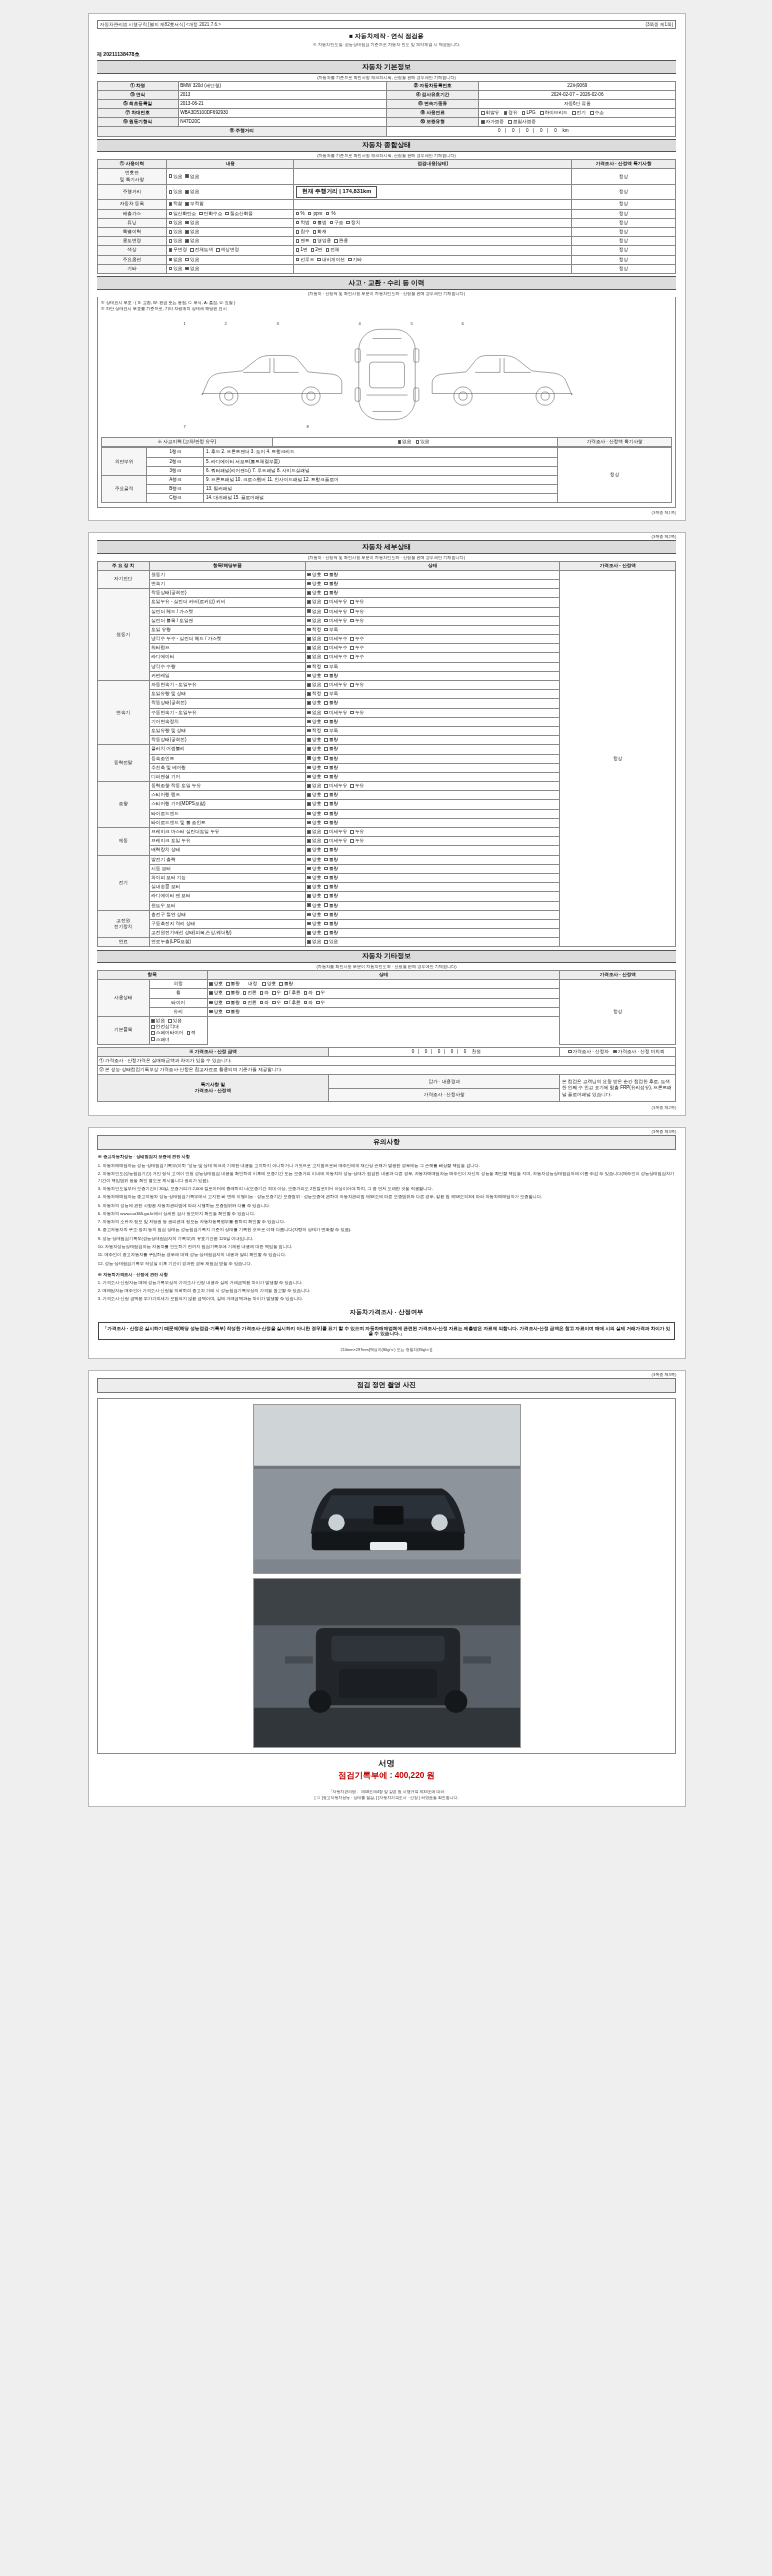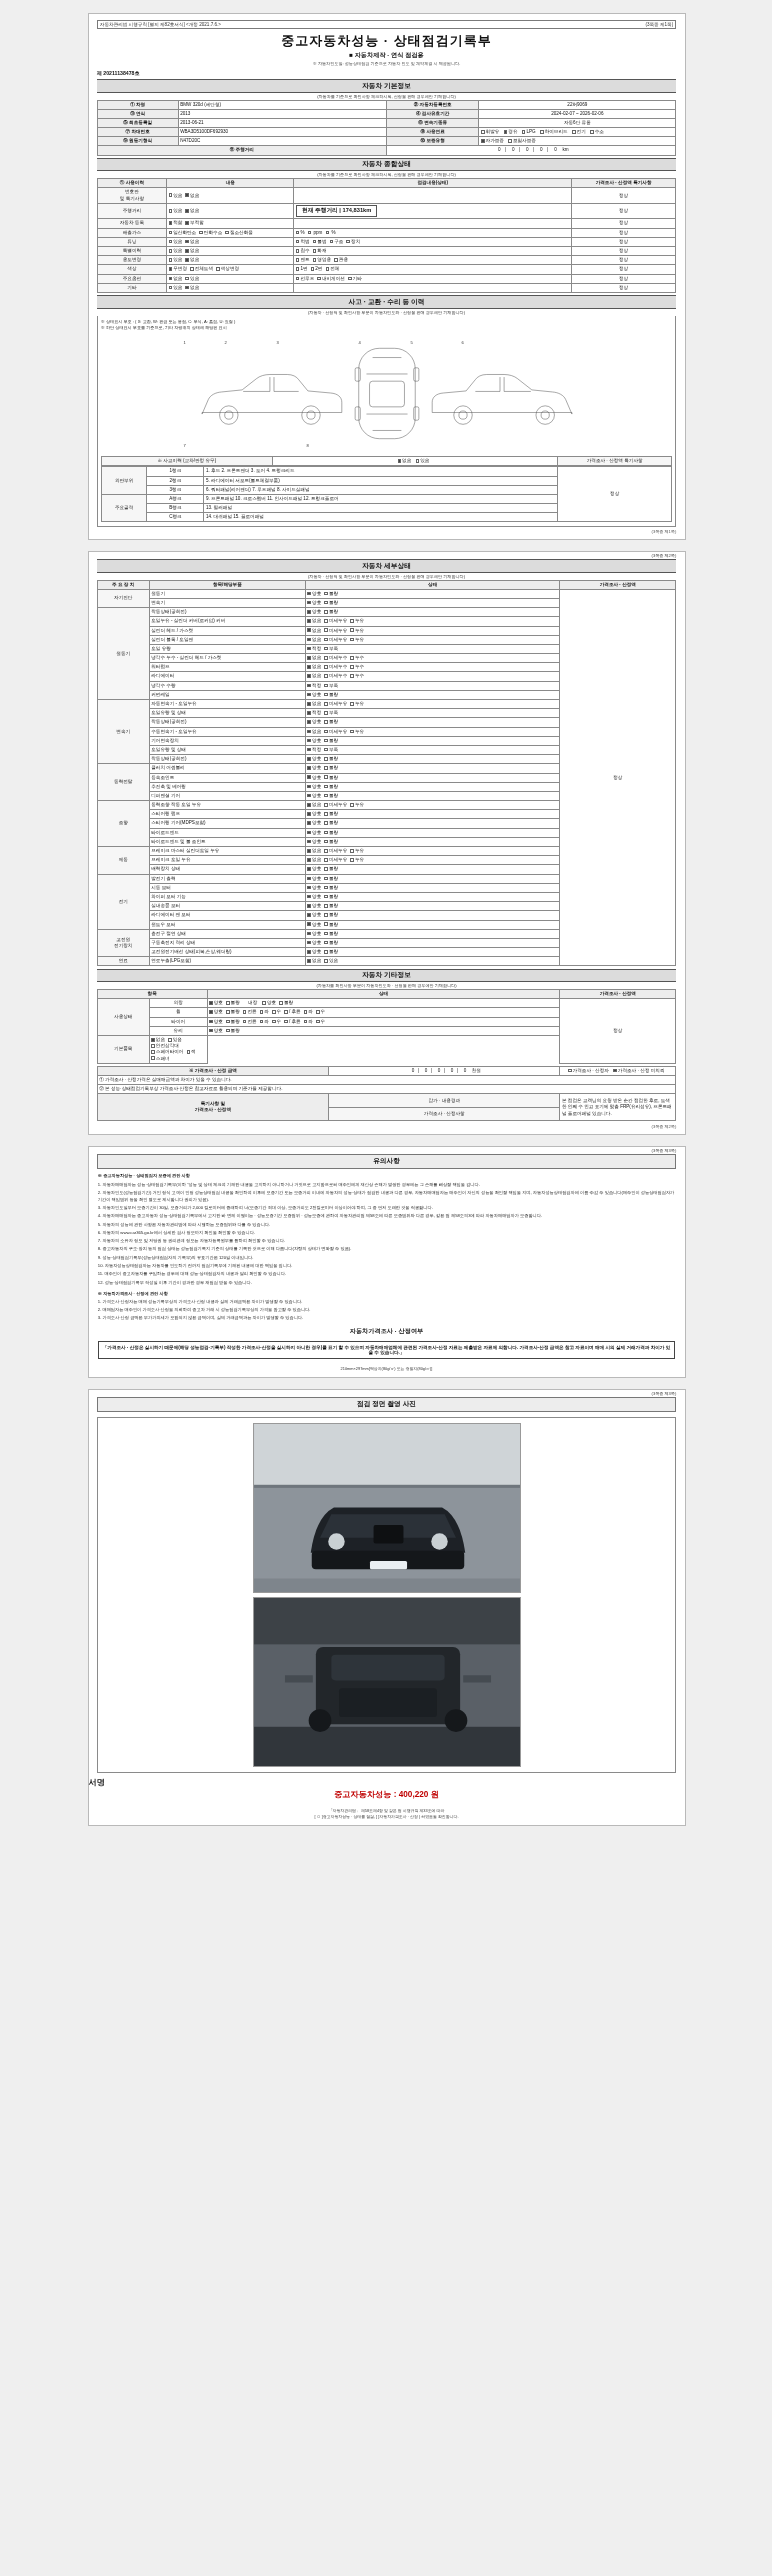--- a/index.html
+++ b/index.html
@@ -144,21 +144,21 @@
     overflow:hidden;
   }
   .photo2 {
     width:268px; height:170px;
     background:linear-gradient(#4a4f55,#8d949b 50%,#3e4349);
     border:0.5px solid #999;
     position:relative;
     overflow:hidden;
   }
   .signBar {
-    text-align:left;
+    text-align:center;
     font-size:8.2px;
     font-weight:bold;
     padding:4.1px 0 1px 0;
   }
   .priceLine {
     text-align:center;
     font-size:8.2px;
     font-weight:bold;
     color:#c00000;
     padding-bottom:5.2px;
@@ -196,21 +196,20 @@
 <body>
 
 <div class="pagewrap">
 
 <div class="page">
   <div class="topbar">
     <span>자동차관리법 시행규칙 [별지 제82호서식] &lt;개정 2021.7.6.&gt;</span>
     <span>(3쪽중 제1쪽)</span>
   </div>
 
-  <div class="docTitle">중고자동차성능 · 상태점검기록부</div>
   <div class="docSub">■ 자동차제작 · 연식 점검용</div>
   <div class="docNote">※ 자동차인도일: 성능상태점검 기준으로 자동차 인도 및 계약체결 시 제공됩니다.</div>
   <div class="docNo">
     <span>제</span>
     <span>20211138478</span><span>호</span>
   </div>
 
   <div class="sectionBar">자동차 기본정보</div>
   <div class="sectionSub">(자동차를 기준으로 확인사항 체크하시되, 선정을 판매 경우에만 기재합니다)</div>
   <table class="grid">
@@ -819,21 +818,21 @@
           <circle cx="128" cy="238" r="22" fill="#15181b"></circle>
           <circle cx="392" cy="238" r="22" fill="#15181b"></circle>
           <rect x="60" y="150" width="54" height="14" fill="#454b51"></rect>
           <rect x="406" y="150" width="54" height="14" fill="#454b51"></rect>
         </g>
       </svg>
     </div>
   </div>
   <div class="signBar">서명</div>
   <div class="priceLine">
-    <span>중고자동차성능 :</span>
+    <span>점검기록부에 :</span>
     <span>400,220</span>
     <span>원</span>
   </div>
   <div class="footerNote">
     <div>「자동차관리법」 제58조제4항 및 같은 법 시행규칙 제33조에 따라</div>
     <div>[ ㅁ ]중고자동차성능 · 상태를 점검, [ ]자동차가격조사 · 산정 ) 하였음을 확인합니다.</div>
   </div>
 </div>
 
 </div>

